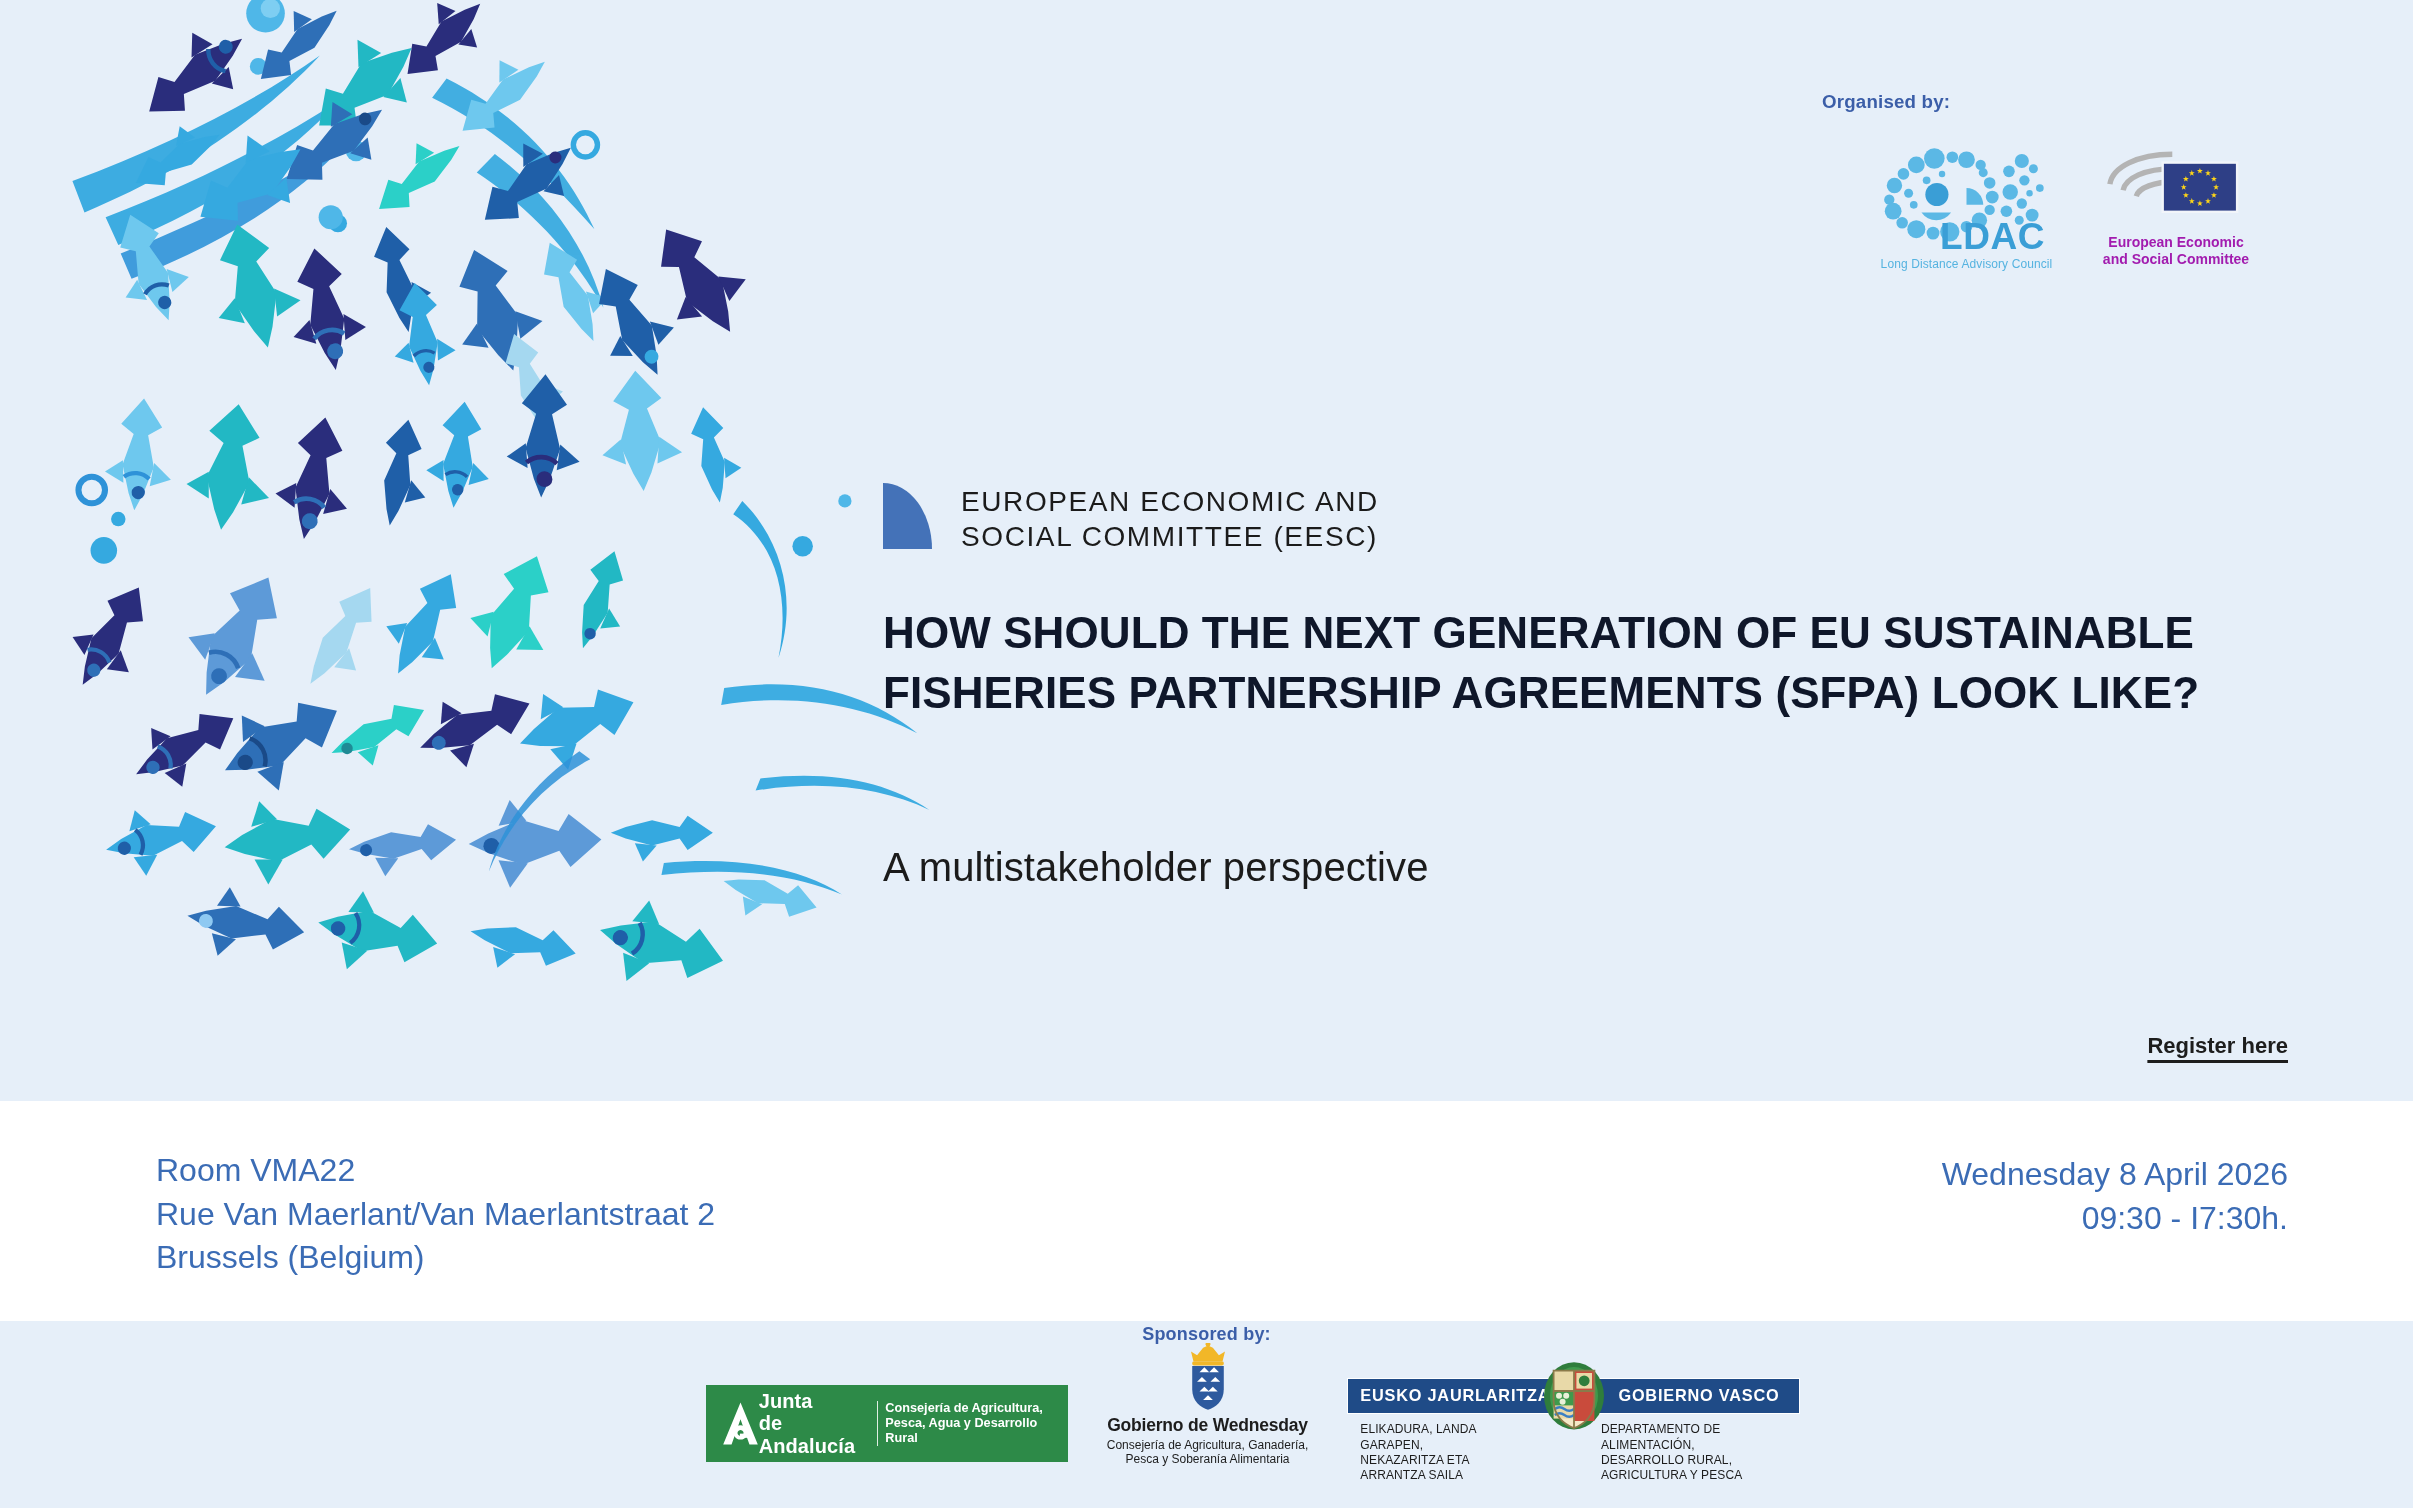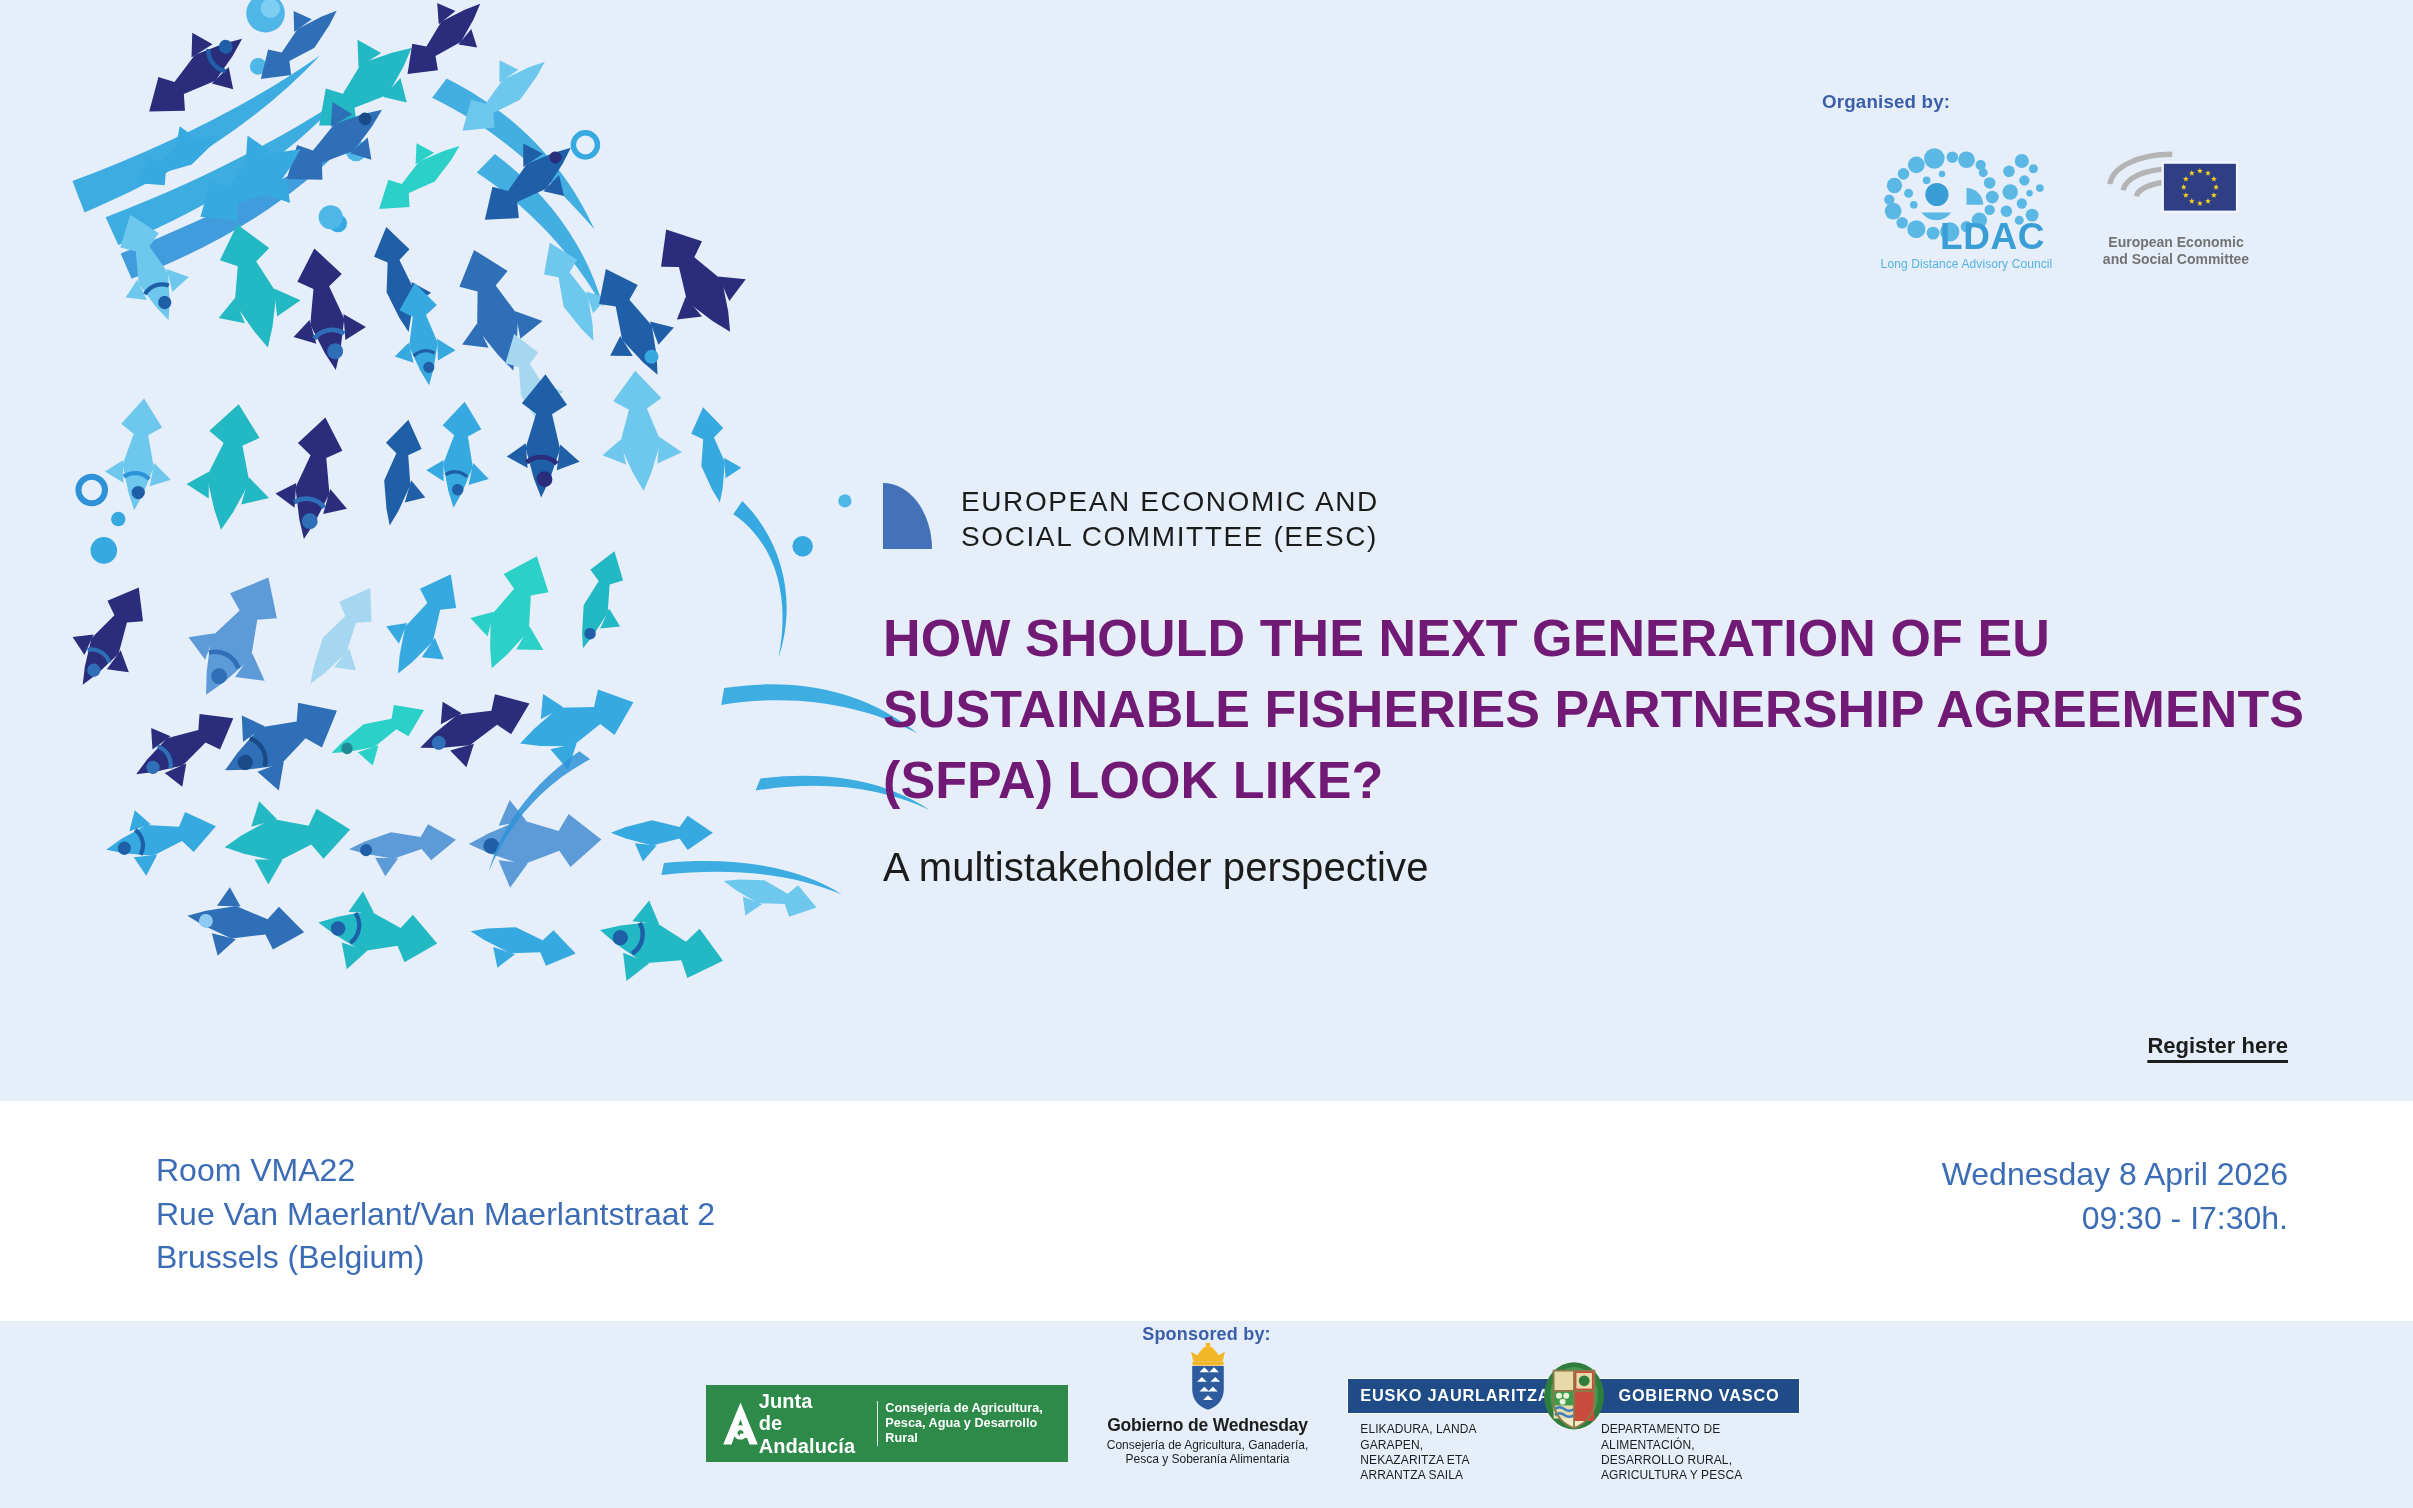--- a/index.html
+++ b/index.html
@@ -58,21 +58,21 @@
   }
   .ldac-sub {
     font-size: 12px; color: #55b3e0; letter-spacing: 0.1px;
     margin-top: 6px;
   }
 
   
   .eesc-org { width: 154px; text-align: center; padding-top: 3.6px;}
   .eesc-org-mark { width: 151px; height: 81px; }
   .eesc-org-text {
-    font-size: 14px; font-weight: 700; color: #737373;
+    font-size: 14px; font-weight: 700; color: #a21caf;
     line-height: 1.18; margin-top: 4.8px;
   }
 
   
   .eesc-header {
     position: absolute; left: 883px; top: 483px;
     display: flex; align-items: flex-start; gap: 29px;
   }
   .eesc-quarter {
     width: 49px; height: 66px;
@@ -83,21 +83,21 @@
   .eesc-header-text {
     font-size: 28px; font-weight: 400; color: #1b1b1b;
     letter-spacing: 1.6px; line-height: 1.22;
     padding-top: 2.4px;
   }
 
   
   .main-title {
     position: absolute; left: 883px; top: 603px;
     width: 1460px;
-    font-size: 52px; font-weight: 700; color: #701a75;
+    font-size: 44px; font-weight: 700; color: #0f172a;
     line-height: 1.37; letter-spacing: 0.1px;
   }
   .subtitle {
     position: absolute; left: 883px; top: 845px;
     font-size: 40px; font-weight: 400; color: #1b1b1b;
     letter-spacing: 0.1px;
   }
 
   
   .register {

